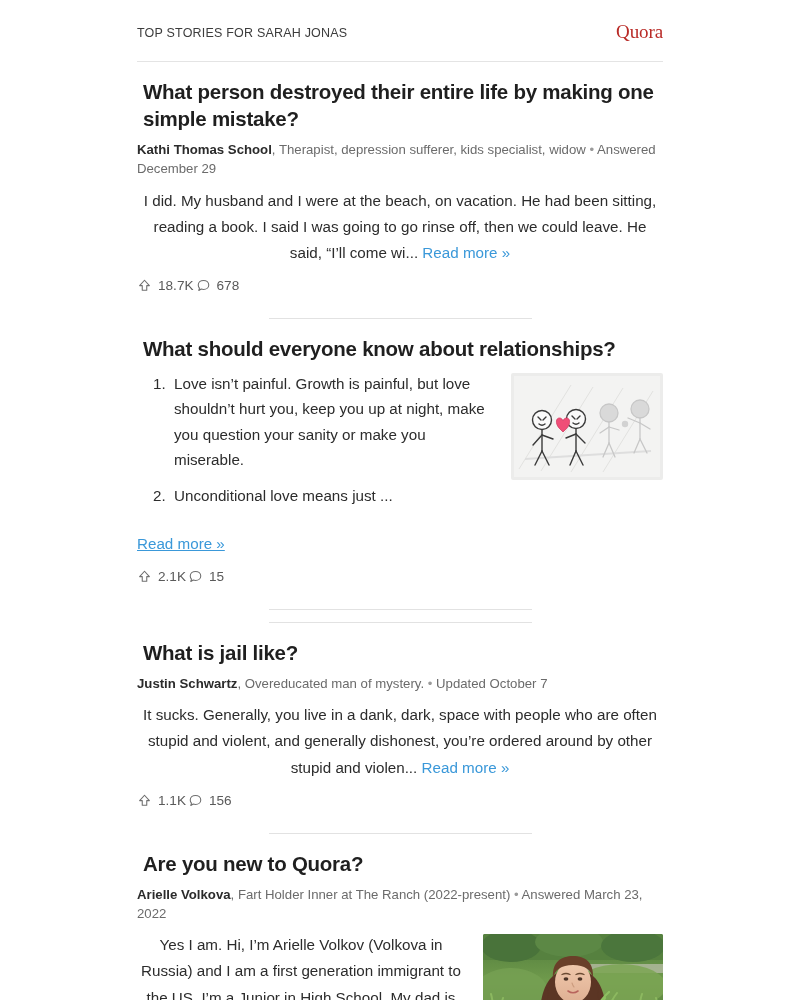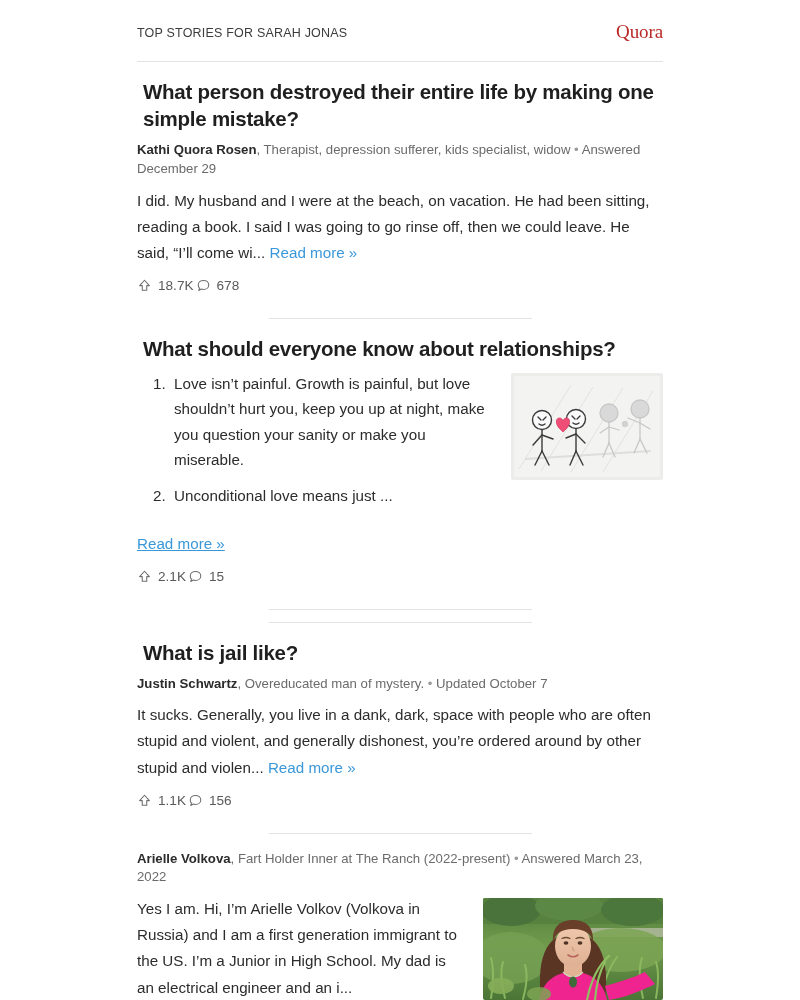--- a/index.html
+++ b/index.html
@@ -73,20 +73,21 @@
     color: #2b2b2b;
   }
   .byline .dot {
     color: #9a9a9a;
   }
 
   .body-text {
     font-size: 15.2px;
     line-height: 1.72;
     color: #2c2c2c;
+    text-align: center;
   }
   .read-more {
     color: #3a98d9;
     text-decoration: none;
     white-space: nowrap;
   }
   .read-more-block {
     display: inline-block;
     font-size: 15.2px;
     line-height: 1.6;
@@ -153,21 +154,21 @@
   <div class="content">
 
     <div class="masthead">
       <div class="masthead-title">TOP STORIES FOR SARAH JONAS</div>
       <div class="brand">Quora</div>
     </div>
 
     <div class="story">
       <div class="story-title">What person destroyed their entire life by making one simple mistake?</div>
       <div class="byline">
-        <span class="author">Kathi Quora Rosen</span><span>, Therapist, depression sufferer, kids specialist, widow</span>
+        <span class="author">Kathi Thomas School</span><span>, Therapist, depression sufferer, kids specialist, widow</span>
         <span class="dot">•</span>
         <span>Answered December 29</span>
       </div>
       <div class="body-text">
         <span>I did. My husband and I were at the beach, on vacation. He had been sitting, reading a book. I said I was going to go rinse off, then we could leave. He said, “I’ll come wi...</span>
         <a class="read-more" href="#">Read more »</a>
       </div>
       <div class="stats">
         <div class="stat">
           <span>
@@ -306,20 +307,21 @@
             </svg>
           </span>
           <span>156</span>
         </div>
       </div>
     </div>
 
     <div class="divider"></div>
 
     <div class="story">
+      <div class="story-title">Are you new to Quora?</div>
       <div class="byline">
         <span class="author">Arielle Volkova</span><span>, Fart Holder Inner at The Ranch (2022-present)</span>
         <span class="dot">•</span>
         <span>Answered March 23, 2022</span>
       </div>
 
       <div class="media m-selfie">
         <svg width="180" height="102" viewBox="0 0 180 102">
           <defs>
             <linearGradient id="foliage" x1="0" y1="0" x2="0" y2="1">

